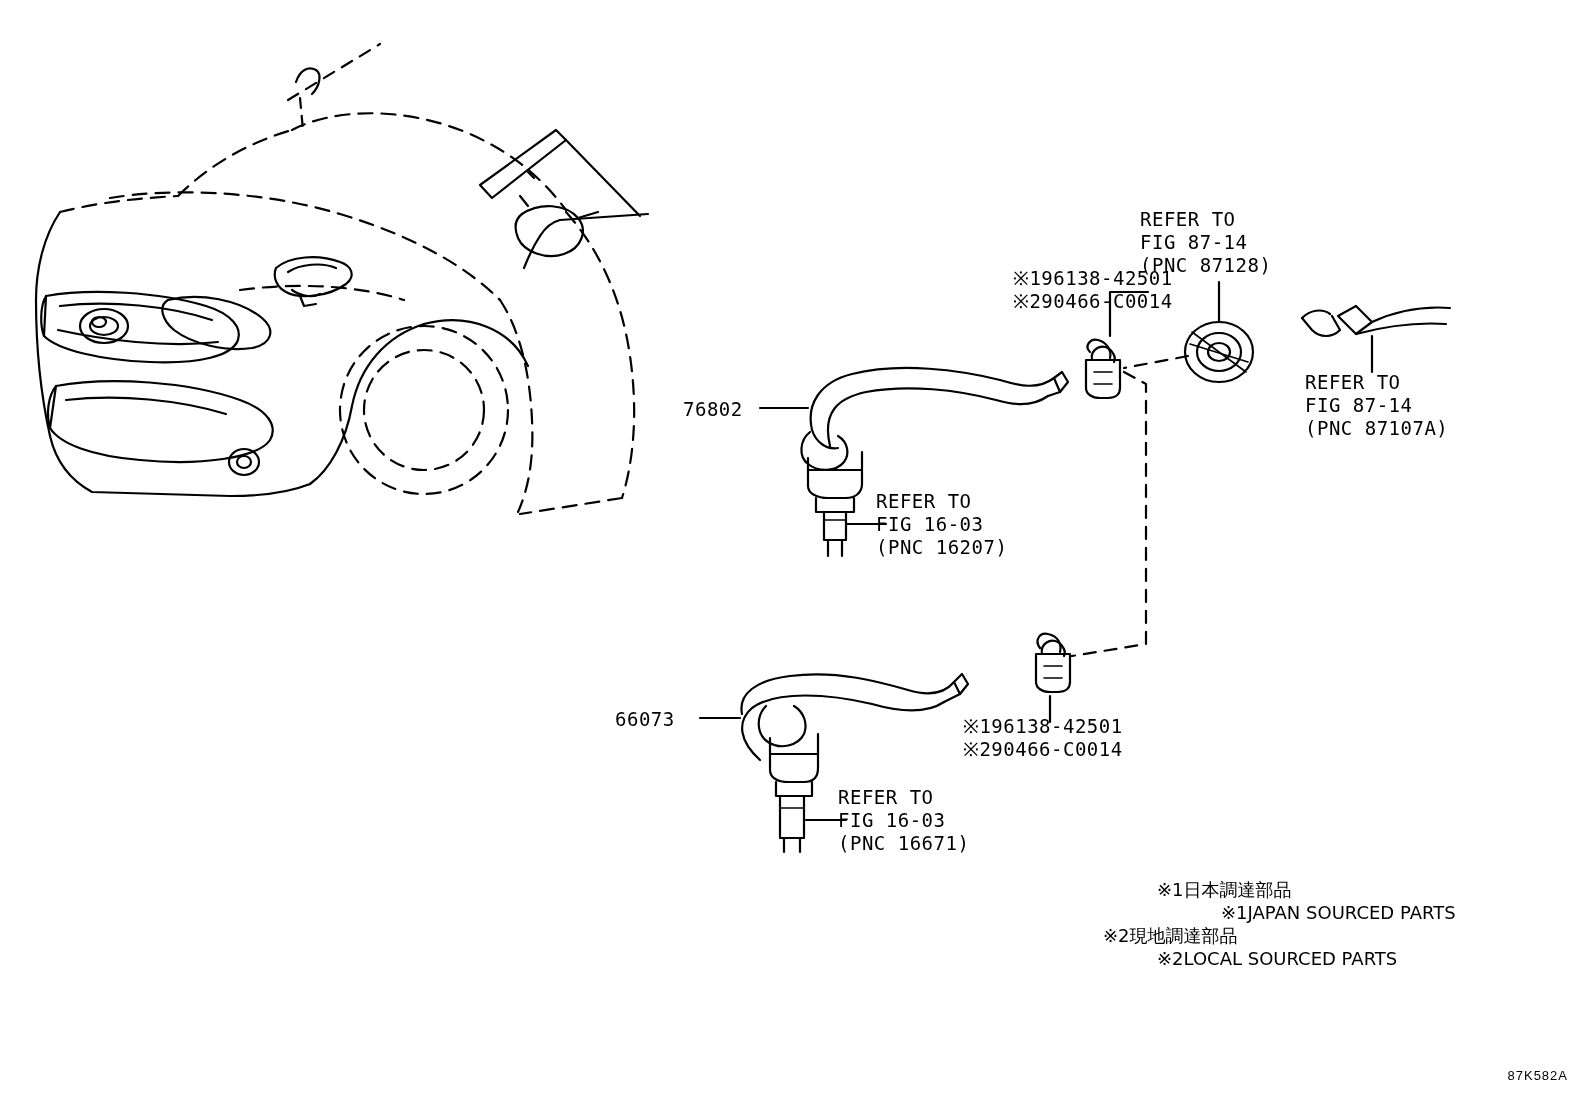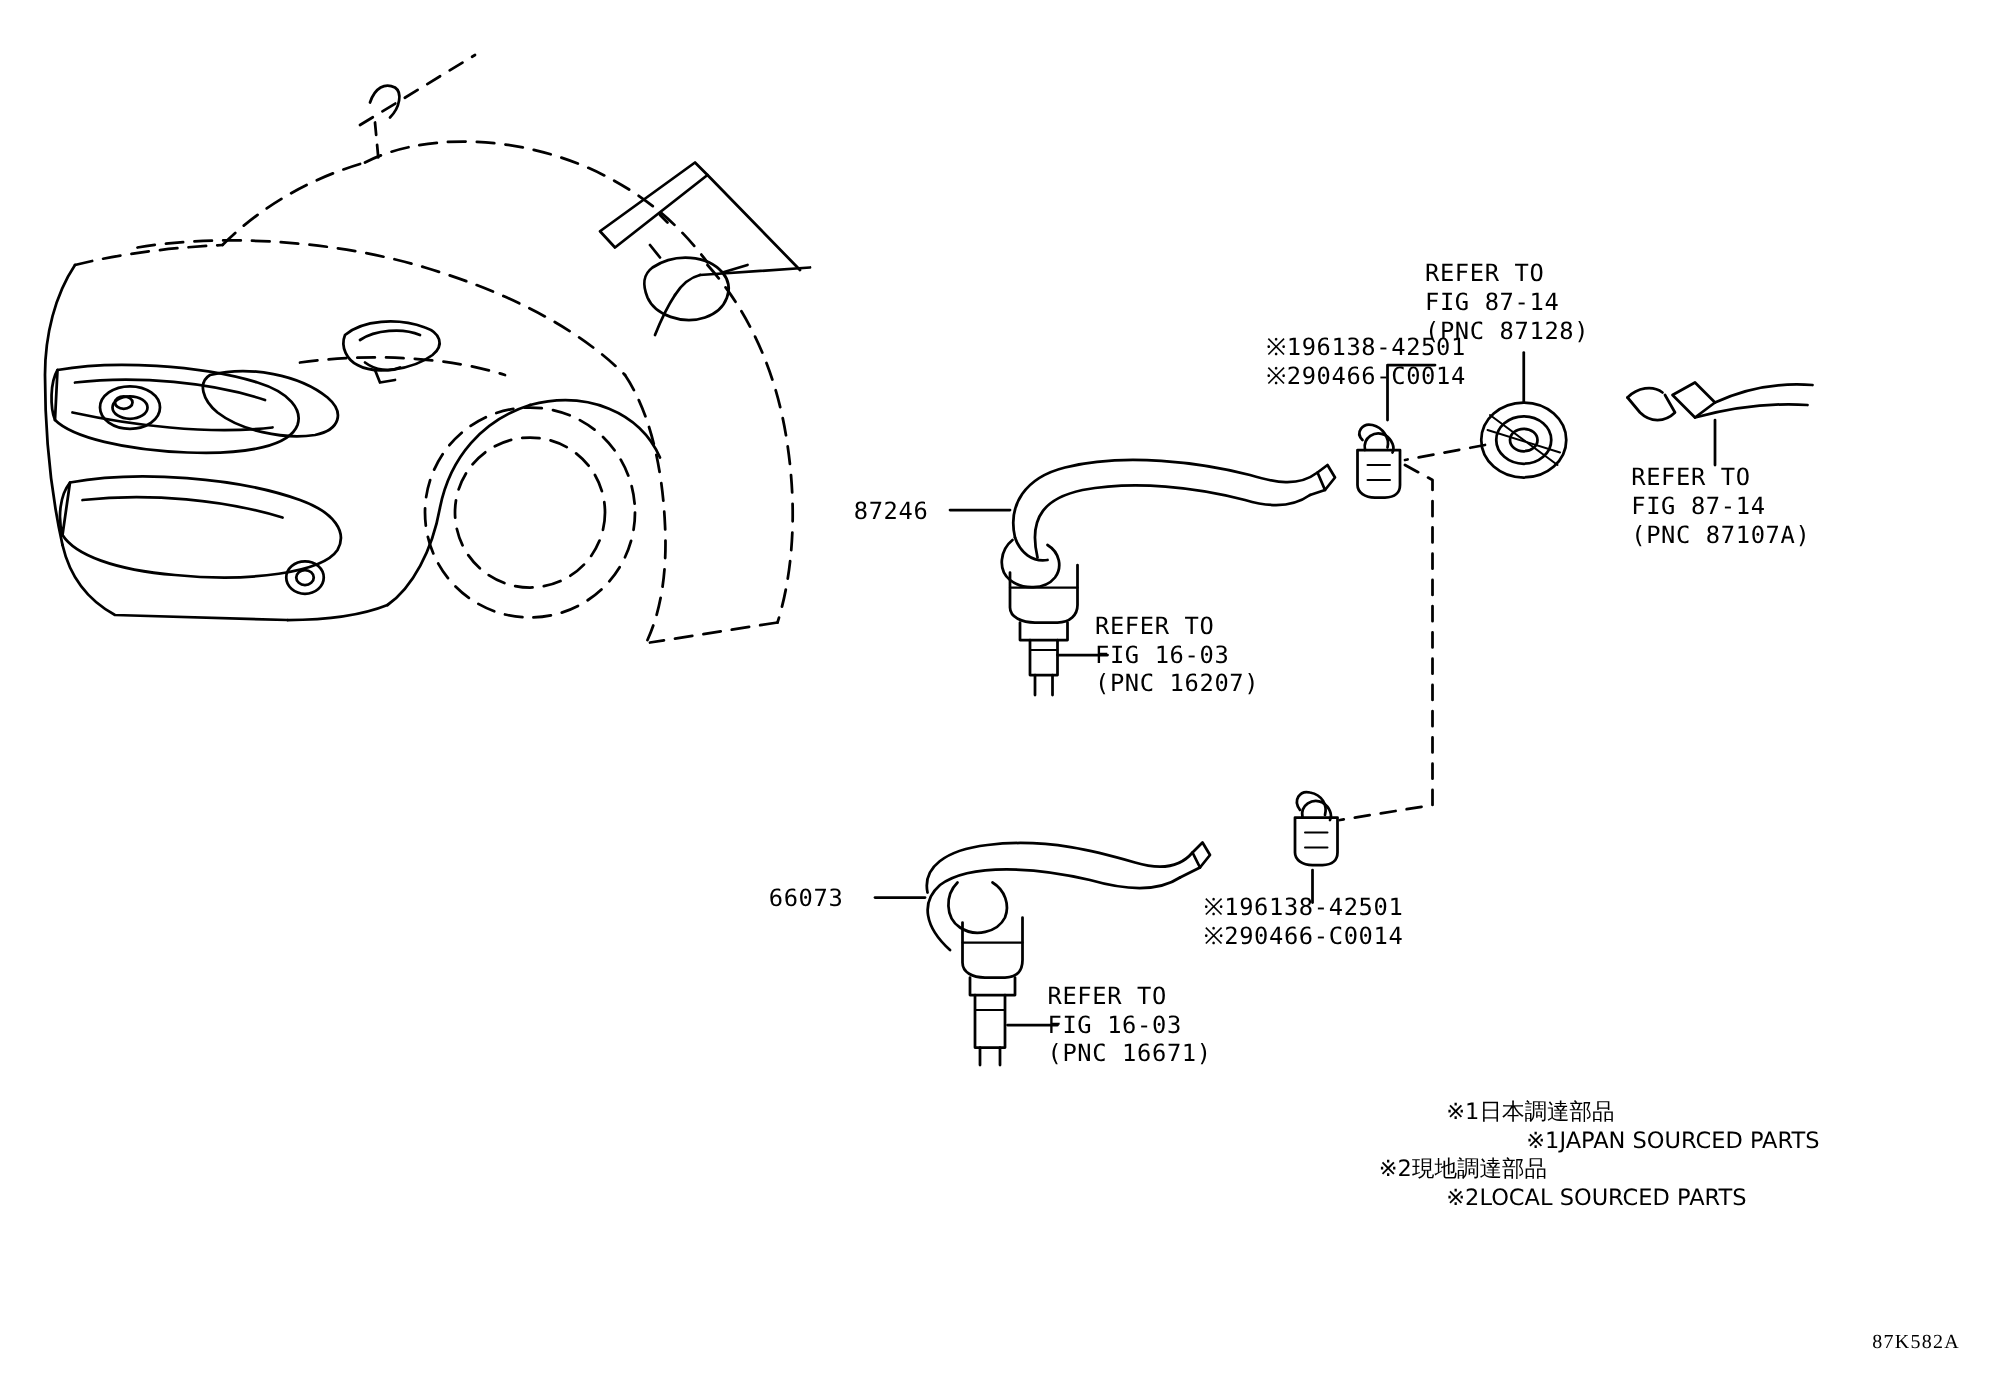--- a/index.html
+++ b/index.html
@@ -35,22 +35,22 @@
     font-family: "DejaVu Sans", sans-serif;
     font-size: 18px;
     line-height: 23px;
     letter-spacing: 0px;
     margin-top: 33px;
   }
   .diagcode {
     position: absolute;
     right: 24px;
     bottom: 16px;
-    font-family: Liberation Serif, serif;
-    font-size: 16px;
+    font-family: Liberation Sans, sans-serif;
+    font-size: 13px;
     letter-spacing: 1px;
     margin-top: 48px;
   }
   svg { display: block; }
 </style>
 </head>
 <body>
 
 <svg id="canvas" viewBox="0 0 1592 1099">
   <g fill="none" stroke="#000" stroke-width="2.2" stroke-linecap="round" stroke-linejoin="round">
@@ -185,21 +185,21 @@
     <path d="M1036 654 L1036 682 C 1036 688, 1042 692, 1050 692 L1058 692 C 1066 692, 1070 688, 1070 682 L1070 654 Z"></path>
     <path d="M1042 654 C 1040 644, 1050 638, 1058 642 C 1064 646, 1066 652, 1064 656"></path>
     <path d="M1044 666 L1062 666" stroke-width="1.6"></path>
     <path d="M1044 678 L1062 678" stroke-width="1.6"></path>
 
     <path d="M1050 696 L1050 722"></path>
 
   </g>
 </svg>
 
-<div class="lbl" style="left:683px; top:398px;">87246</div>
+<div class="lbl" style="left:683px; top:398px;">76802</div>
 
 <div class="lbl" style="left:615px; top:708px;">66073</div>
 
 <div class="lbl" style="left:1013px; top:267px;">※196138-42501</div>
 
 <div class="lbl" style="left:1013px; top:290px;">※290466-C0014</div>
 
 <div class="lbl" style="left:963px; top:715px;">※196138-42501</div>
 
 <div class="lbl" style="left:963px; top:738px;">※290466-C0014</div>

